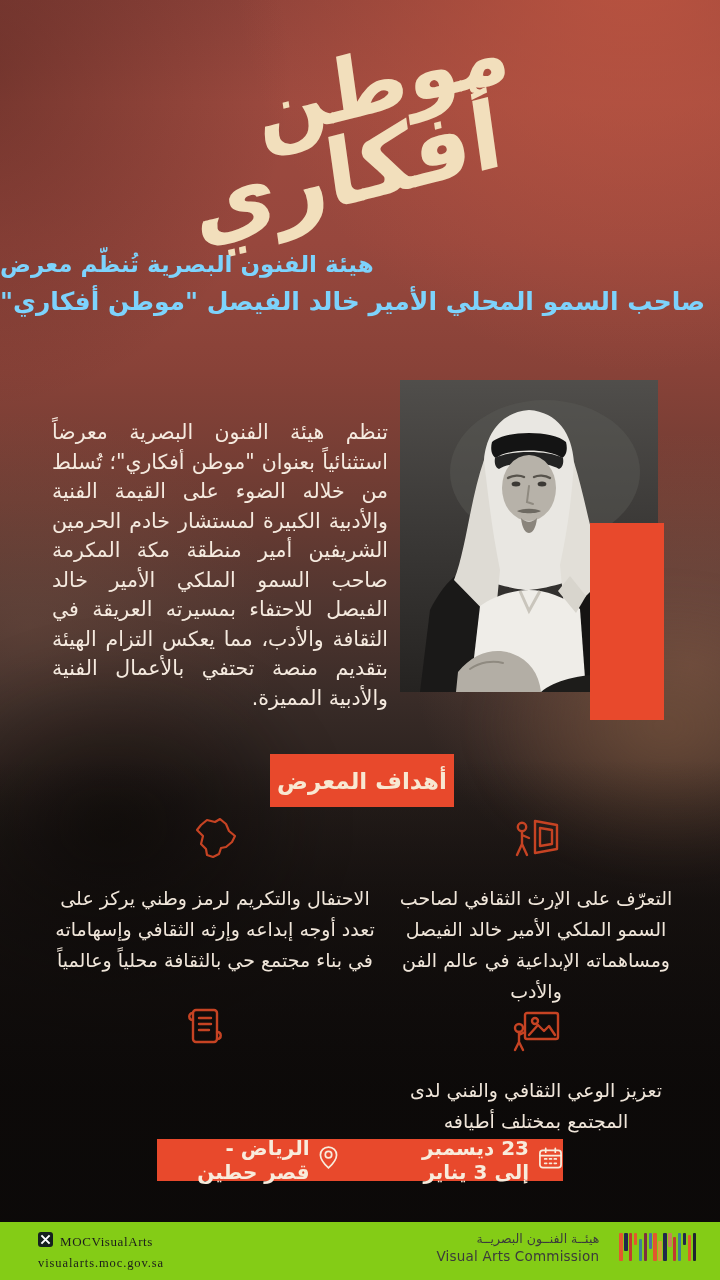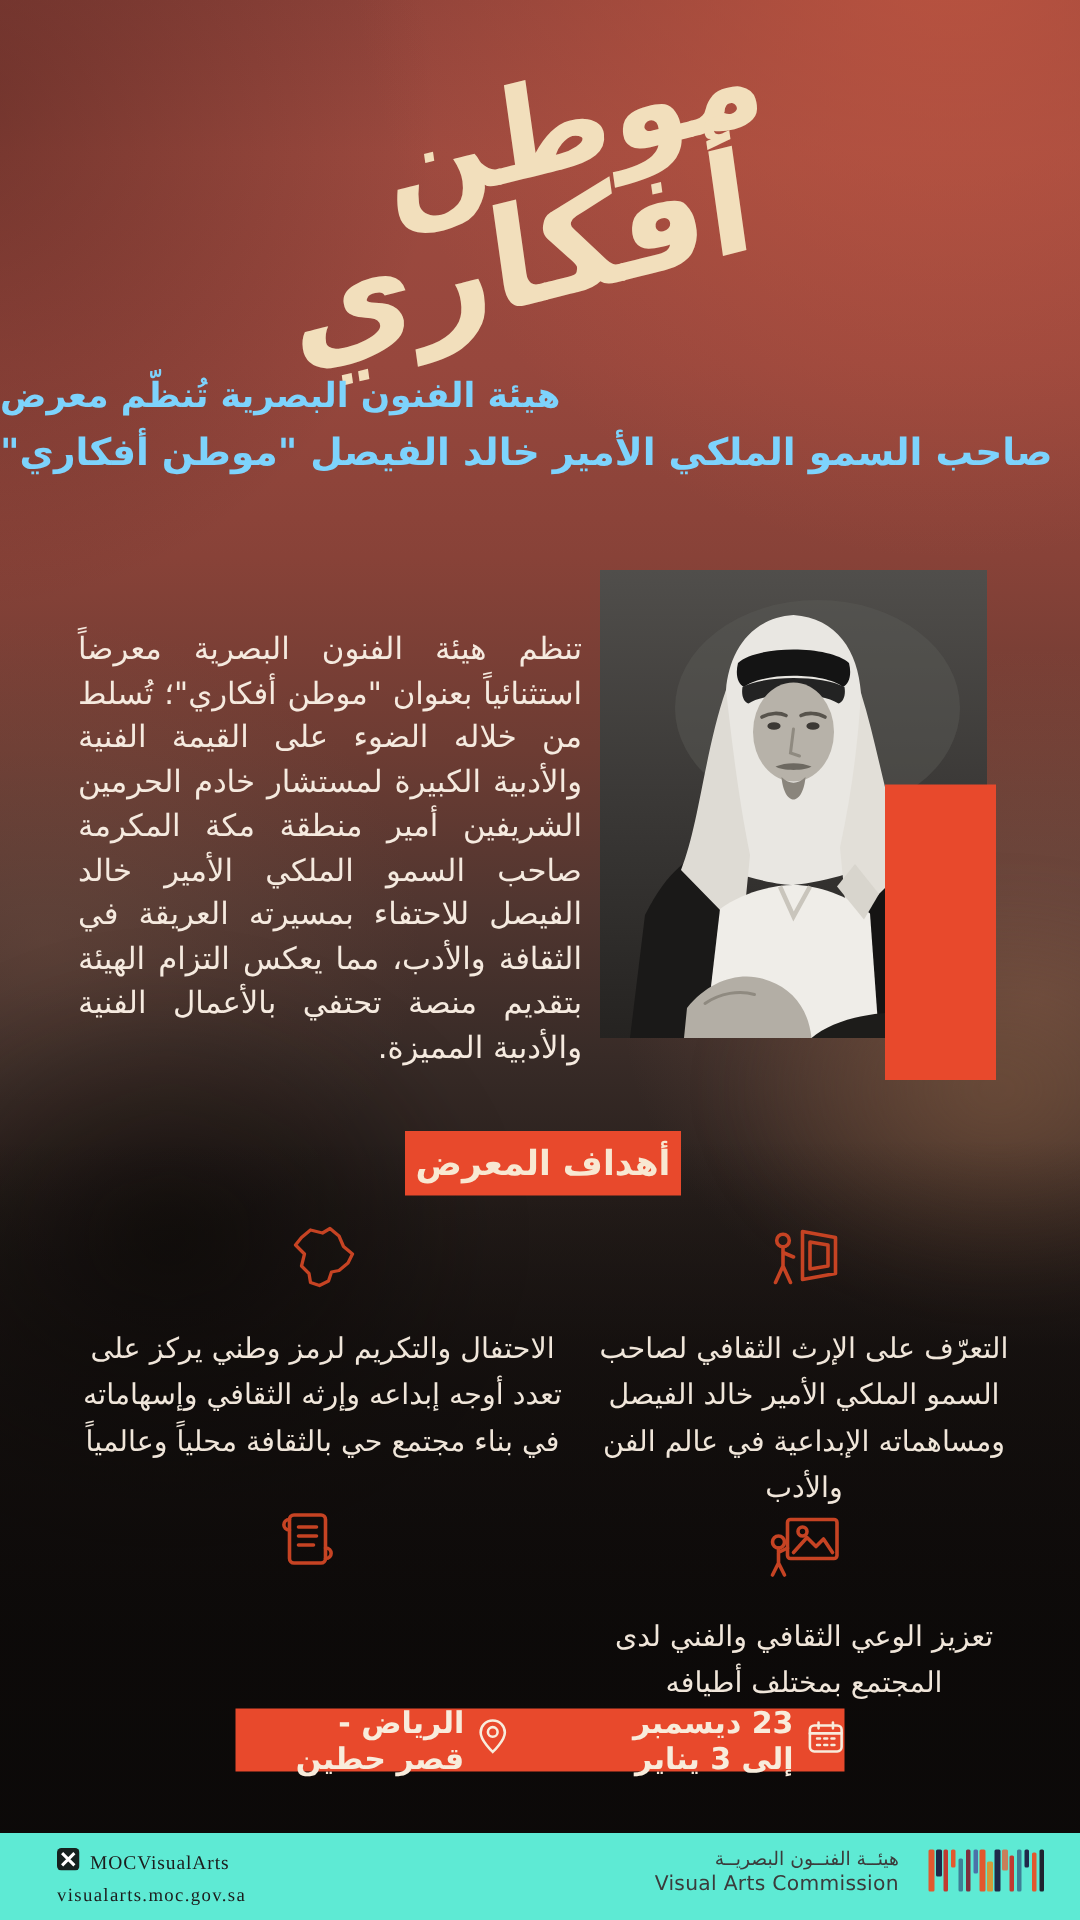--- a/index.html
+++ b/index.html
@@ -33,36 +33,36 @@
   .title{position:absolute;top:247px;left:0;right:0;text-align:left;color:#7dd3fc;direction:rtl;font-weight:bold;}
   .title-l1{font-size:23px;line-height:35px;}
   .title-l2{font-size:25px;line-height:39px;}
   
   .intro{position:absolute;left:52px;top:374px;width:336px;direction:rtl;text-align:justify;
     color:#F5EADF;font-size:20.5px;line-height:29.5px;margin-top:44px;}
   .photo{position:absolute;left:400px;top:380px;width:258px;height:312px;}
   .photo svg{display:block;width:100%;height:100%;}
   .accent-rect{position:absolute;left:590px;top:523px;width:74px;height:197px;background:#E8492C;}
   
-  .badge{position:absolute;left:270px;top:754px;width:184px;height:43px;background:#E8492C;color:#F8E8D2;
+  .badge{position:absolute;left:270px;top:754px;width:184px;height:53px;background:#E8492C;color:#F8E8D2;
     display:flex;align-items:center;justify-content:center;font-size:23px;font-weight:bold;direction:rtl;}
   .obj{position:absolute;display:flex;flex-direction:column;align-items:center;direction:rtl;
     color:#F0E6DA;text-align:center;font-size:19px;line-height:31px;}
   .obj .icon{margin-bottom:14px;}
   .obj1{left:385px;top:818px;width:302px;align-items:center;}
   .obj2{left:50px;top:814px;width:330px;}
   .obj3{left:385px;top:1008px;width:302px;}
   .obj4{left:45px;top:1003px;width:315px;}
   
   .banner{position:absolute;left:157px;top:1139px;width:406px;height:42px;background:#E8492C;
     display:flex;direction:rtl;align-items:center;justify-content:center;gap:30px;
     color:#F8ECDC;font-weight:bold;font-size:20px;}
   .banner .grp{display:flex;align-items:center;gap:9px;margin-left:25px;}
   
-  .footer{position:absolute;left:0;top:1222px;width:720px;height:58px;background:#5eead4;}
+  .footer{position:absolute;left:0;top:1222px;width:720px;height:58px;background:#84cc16;}
   .footer-left{position:absolute;left:38px;top:10px;color:#1c1c1c;font-family:"Liberation Serif","DejaVu Serif",serif;}
   .handle-row{display:flex;align-items:center;gap:7px;font-size:13px;letter-spacing:.6px;}
   .website{font-size:12.5px;letter-spacing:.9px;margin-top:5px;}
   .footer-right{position:absolute;right:24px;top:9px;display:flex;align-items:center;gap:20px;}
   .commission-text{text-align:right;color:#3b3b3b;}
   .commission-ar{font-size:12.5px;direction:rtl;}
   .commission-en{font-size:13.5px;margin-top:2px;letter-spacing:.2px;}
   .bars{display:flex;align-items:flex-start;gap:1.5px;height:30px;}
   .logo-bar{width:3.4px;border-radius:1px;}
 </style>
@@ -75,21 +75,21 @@
   <div class="slope-dark"></div>
   <div class="ridge"></div>
 
   <div class="calligraphy" dir="rtl">
     <div class="cal-w1">موطن</div>
     <div class="cal-w2">أفكاري</div>
   </div>
 
   <div class="title">
     <div class="title-l1">هيئة الفنون البصرية تُنظّم معرض</div>
-    <div class="title-l2">صاحب السمو الملكي الأمير خالد الفيصل "موطن أفكاري"</div>
+    <div class="title-l2">صاحب السمو المحلي الأمير خالد الفيصل "موطن أفكاري"</div>
   </div>
 
   <div class="intro">تنظم هيئة الفنون البصرية معرضاً استثنائياً بعنوان "موطن أفكاري"؛ تُسلط من خلاله الضوء على القيمة الفنية والأدبية الكبيرة لمستشار خادم الحرمين الشريفين أمير منطقة مكة المكرمة صاحب السمو الملكي الأمير خالد الفيصل للاحتفاء بمسيرته العريقة في الثقافة والأدب، مما يعكس التزام الهيئة بتقديم منصة تحتفي بالأعمال الفنية والأدبية المميزة.</div>
 
   <div class="photo">
     <svg viewBox="0 0 258 312">
       <defs>
         <linearGradient id="pbg" x1="0" y1="0" x2="0" y2="1">
           <stop offset="0" stop-color="#504e4b"></stop>
             <stop offset=".5" stop-color="#3a3836"></stop>

